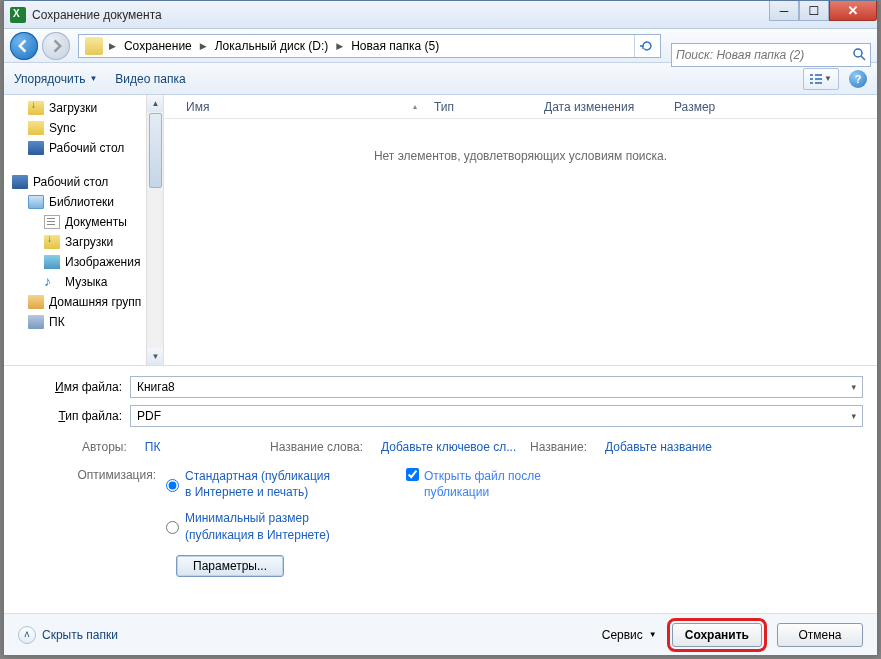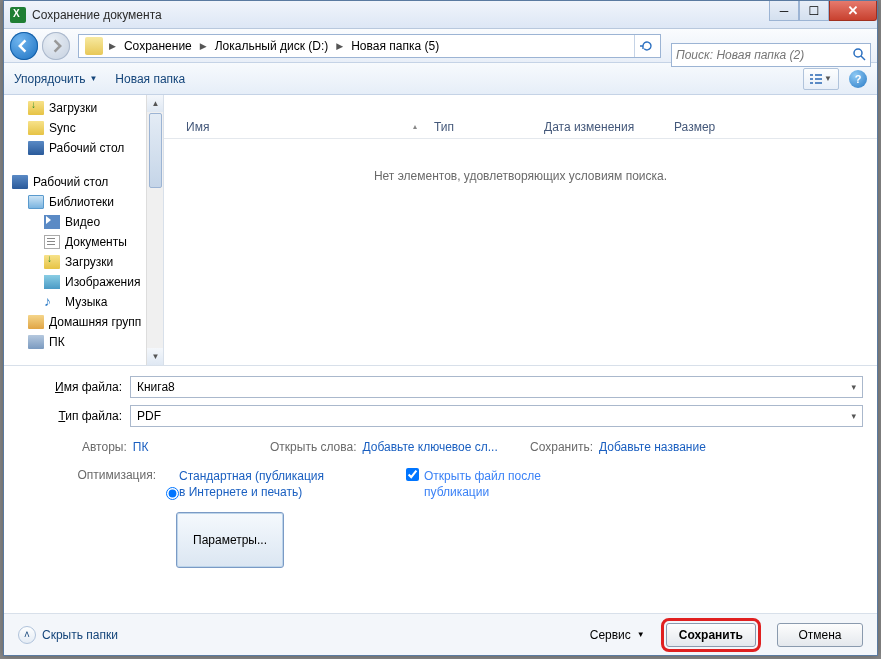--- a/index.html
+++ b/index.html
@@ -50,50 +50,50 @@
 .ico-lib { background: linear-gradient(#cde4f5,#7ab4e0); border: 1px solid #5a9acd; border-radius: 1px; }
 .ico-video { background: #5a8ac5; position: relative; }
 .ico-video::before { content: ""; position: absolute; left: 2px; top: 1px; width: 0; height: 0; border-left: 5px solid #fff; border-top: 4px solid transparent; border-bottom: 4px solid transparent; }
 .ico-doc { background: #fff; border: 1px solid #aaa; position: relative; }
 .ico-doc::after{content:"";position:absolute;left:2px;top:2px;width:8px;height:1px;background:#888;box-shadow:0 3px 0 #888,0 6px 0 #888;}
 .ico-img { background: linear-gradient(#8acde4,#4a9ac5); position: relative; }
 .ico-music { background: transparent; color: #2a7ac5; font-size: 14px; line-height: 12px; }
 .ico-home { background: linear-gradient(#f5d58a,#e0a545); border-radius: 1px; }
 .ico-pc { background: linear-gradient(#b5c8de,#7a9ac0); border-radius: 1px; }
 .tree-gap { height: 14px; }
-.filepane { flex: 1; background: #fff; position: relative; margin-top: 20px; }
+.filepane { flex: 1; background: #fff; position: relative; }
 .columns { display: flex; height: 24px; border-bottom: 1px solid #e4e8ed; padding-left: 14px; }
 .col { color: #44587a; display: flex; align-items: center; padding: 0 8px; border-right: 1px solid transparent; }
 .col.name { width: 248px; } .col.date { width: 130px; } .col.type { width: 110px; } .col.size { width: 80px; }
 .col .sort { font-size: 8px; margin-left: auto; color: #888; }
 .empty-msg { text-align: center; color: #6a6a6a; padding-top: 30px; font-size: 12px; }
 .form-area { border-top: 1px solid #d8e0ea; padding: 10px 14px 6px 14px; background: #fff; }
 .form-row { display: flex; align-items: center; margin-bottom: 7px; }
 .form-label { width: 112px; text-align: right; padding-right: 8px; color: #000; }
 .form-label u { text-decoration: underline; }
 .form-input { flex: 1; height: 22px; border: 1px solid #aab8cc; background: #fff; padding: 0 6px; display: flex; align-items: center; }
 .form-input .drop { margin-left: auto; font-size: 9px; color: #555; }
 .meta-row { display: flex; padding: 6px 0 6px 0; }
 .meta-group { display: flex; align-items: flex-start; }
-.meta-label { color: #6a6a6a; padding-right: 6px; }
+.meta-label { color: #6a6a6a; padding-right: 18px; }
 .meta-link { color: #1a5fc0; }
 .meta-g1 { width: 252px; padding-left: 64px;} .meta-g2 { width: 260px; } .meta-g3 { }
 .opt-row { display: flex; padding-top: 8px; }
 .opt-label { width: 148px; text-align: right; padding-right: 10px; color: #6a6a6a; }
 .radios { width: 230px; }
-.radio-item { display: flex; align-items: flex-end; margin-bottom: 10px; }
+.radio-item { display: flex; align-items: center; gap: 6px; margin-bottom: 10px; }
 .radio-item input { margin-top: 2px; }
 .radio-item label { color: #1a5fc0; line-height: 1.35; }
 .checkbox-item { display: flex; align-items: flex-start; gap: 5px; }
 .checkbox-item label { color: #3b82f6; line-height: 1.35; }
-.params-btn { margin-left: 158px; margin-top: 2px; padding: 20px 16px; border: 1px solid #7a9ac5; background: linear-gradient(#f5f9fd,#dbe6f2); border-radius: 3px; box-shadow: 0 0 0 1px #bcd4ea inset; color: #000; }
+.params-btn { margin-left: 158px; margin-top: 2px; padding: 3px 16px; border: 1px solid #7a9ac5; background: linear-gradient(#f5f9fd,#dbe6f2); border-radius: 3px; box-shadow: 0 0 0 1px #bcd4ea inset; color: #000; }
 .footer { position: absolute; left: 0; right: 0; bottom: 0; height: 42px; border-top: 1px solid #d8e0ea; background: #f3f6fa; display: flex; align-items: center; padding: 0 14px; gap: 10px; }
 .hide-folders { display: flex; align-items: center; gap: 6px; color: #14457a; }
 .hide-folders .chev { width: 18px; height: 18px; border: 1px solid #b0c3db; border-radius: 50%; background: linear-gradient(#fdfefe,#e4ecf5); display: flex; align-items: center; justify-content: center; font-size: 10px; }
-.footer-right { margin-left: auto; display: flex; align-items: center; gap: 16px; text-align: center; }
+.footer-right { margin-left: auto; display: flex; align-items: center; gap: 10px; text-align: center; }
 .service { color: #000; display: flex; align-items: center; gap: 6px; }
 .btn { min-width: 86px; height: 24px; border: 1px solid #8a9aae; background: linear-gradient(#fdfdfd,#e4e8ed); border-radius: 3px; display: flex; align-items: center; justify-content: center; padding: 0 12px; }
 .highlight-save { border: 3px solid #e02020; border-radius: 8px; padding: 2px; font-weight: bold; }
 </style>
 </head>
 <body>
 
 <div class="window">
 
   <div class="titlebar">
@@ -147,21 +147,21 @@
       </span>
     </div>
   </div>
 
   <div class="toolbar">
     <div class="tool-item">
       <span>Упорядочить</span>
         <span class="drop">▼</span>
     </div>
     <div class="tool-item">
-      <span>Новая папка</span>
+      <span>Видео папка</span>
     </div>
     <div class="toolbar-right">
       <div class="view-btn">
         <svg width="12" height="10" viewBox="0 0 12 10">
             <rect x="0" y="0" width="3" height="2" fill="#5a8ac5"></rect>
             <rect x="0" y="4" width="3" height="2" fill="#5a8ac5"></rect>
             <rect x="0" y="8" width="3" height="2" fill="#5a8ac5"></rect>
             <rect x="5" y="0" width="7" height="2" fill="#5a8ac5"></rect>
             <rect x="5" y="4" width="7" height="2" fill="#5a8ac5"></rect>
             <rect x="5" y="8" width="7" height="2" fill="#5a8ac5"></rect>
@@ -189,24 +189,20 @@
       <div class="tree-gap"></div>
       <div class="tree-item">
           <div class="tree-icon ico-desktop"></div>
           <span>Рабочий стол</span>
         </div>
       <div class="tree-item sub">
           <div class="tree-icon ico-lib"></div>
           <span>Библиотеки</span>
         </div>
       <div class="tree-item sub2">
-          <div class="tree-icon ico-video"></div>
-          <span>Видео</span>
-        </div>
-      <div class="tree-item sub2">
           <div class="tree-icon ico-doc"></div>
           <span>Документы</span>
         </div>
       <div class="tree-item sub2">
           <div class="tree-icon ico-dl"></div>
           <span>Загрузки</span>
         </div>
       <div class="tree-item sub2">
           <div class="tree-icon ico-img"></div>
           <span>Изображения</span>
@@ -263,35 +259,39 @@
           <span>PDF</span>
           <span class="drop">▾</span>
         </div>
     </div>
     <div class="meta-row">
       <div class="meta-group meta-g1">
         <span class="meta-label">Авторы:</span>
         <span class="meta-link">ПК</span>
       </div>
       <div class="meta-group meta-g2">
-        <span class="meta-label">Открыть слова:</span>
+        <span class="meta-label">Название слова:</span>
         <span class="meta-link">Добавьте ключевое сл...</span>
       </div>
       <div class="meta-group meta-g3">
-        <span class="meta-label">Сохранить:</span>
+        <span class="meta-label">Название:</span>
         <span class="meta-link">Добавьте название</span>
       </div>
     </div>
     <div class="opt-row">
       <div class="opt-label">Оптимизация:</div>
       <div class="radios">
         <div class="radio-item">
           <input type="radio" checked="" style="">
           <label style="max-width:150px;display:block">Стандартная (публикация в Интернете и печать)</label>
         </div>
+        <div class="radio-item">
+          <input type="radio" style="">
+          <label style="max-width:160px;display:block">Минимальный размер (публикация в Интернете)</label>
+        </div>
       </div>
       <div class="checkbox-item" style="margin-left:10px">
         <input type="checkbox" checked="" style="">
         <label style="max-width:140px;display:block">Открыть файл после публикации</label>
       </div>
     </div>
     <button class="params-btn"><span>Параметры...</span></button>
   </div>
 
   <div class="footer">

